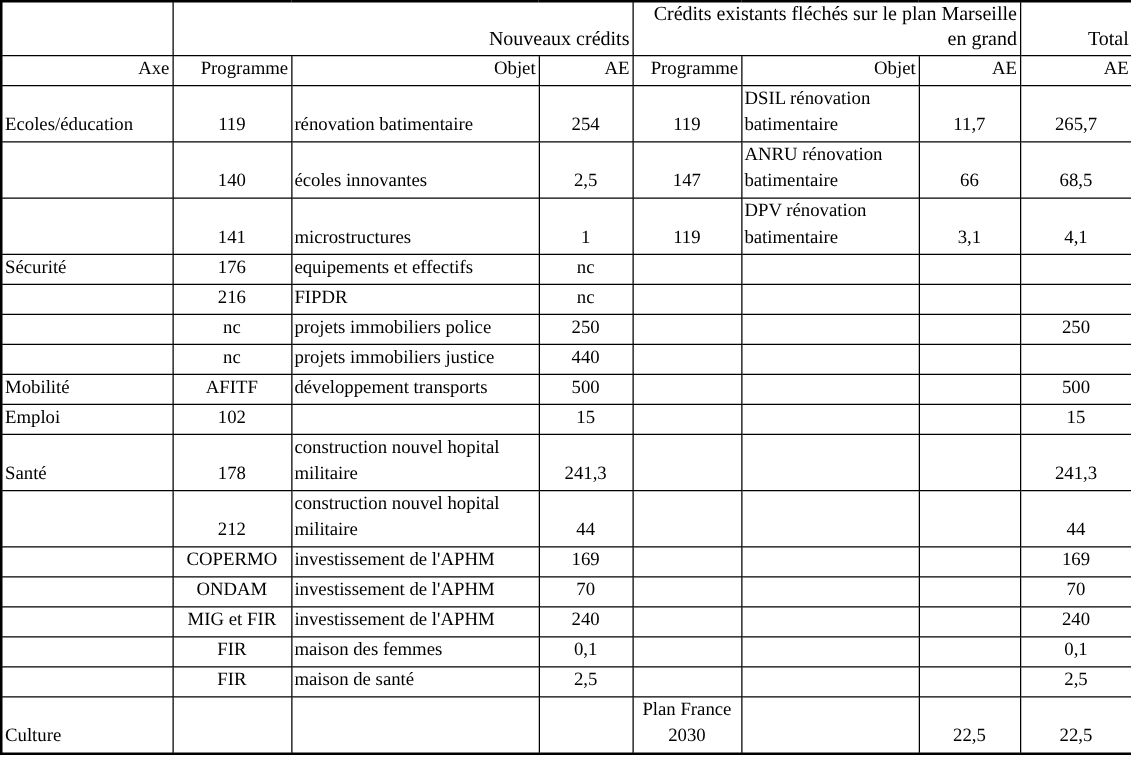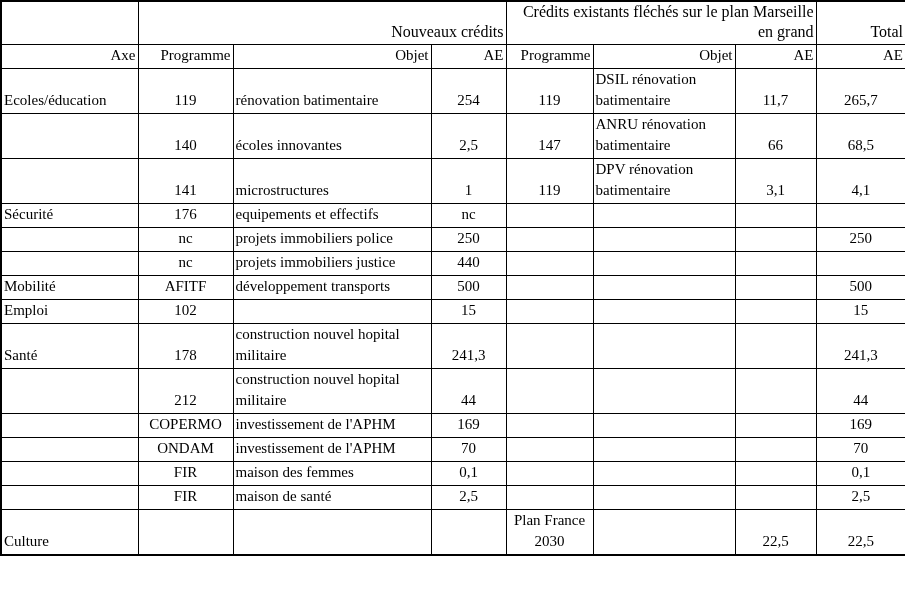--- a/index.html
+++ b/index.html
@@ -111,20 +111,30 @@
         <td class="cell-center">176</td>
         <td class="cell-left">equipements et effectifs</td>
         <td class="cell-center">nc</td>
         <td class="cell-center"></td>
         <td class="cell-left"></td>
         <td class="cell-center"></td>
         <td class="cell-center cell-total"></td>
       </tr>
       <tr>
         <td class="cell-axe"></td>
+        <td class="cell-center">216</td>
+        <td class="cell-left">FIPDR</td>
+        <td class="cell-center">nc</td>
+        <td class="cell-center"></td>
+        <td class="cell-left"></td>
+        <td class="cell-center"></td>
+        <td class="cell-center cell-total"></td>
+      </tr>
+      <tr>
+        <td class="cell-axe"></td>
         <td class="cell-center">nc</td>
         <td class="cell-left">projets immobiliers police</td>
         <td class="cell-center">250</td>
         <td class="cell-center"></td>
         <td class="cell-left"></td>
         <td class="cell-center"></td>
         <td class="cell-center cell-total">250</td>
       </tr>
       <tr>
         <td class="cell-axe"></td>
@@ -188,20 +198,30 @@
       </tr>
       <tr>
         <td class="cell-axe"></td>
         <td class="cell-center">ONDAM</td>
         <td class="cell-left">investissement de l'APHM</td>
         <td class="cell-center">70</td>
         <td class="cell-center"></td>
         <td class="cell-left"></td>
         <td class="cell-center"></td>
         <td class="cell-center cell-total">70</td>
+      </tr>
+      <tr>
+        <td class="cell-axe"></td>
+        <td class="cell-center">MIG et FIR</td>
+        <td class="cell-left">investissement de l'APHM</td>
+        <td class="cell-center">240</td>
+        <td class="cell-center"></td>
+        <td class="cell-left"></td>
+        <td class="cell-center"></td>
+        <td class="cell-center cell-total">240</td>
       </tr>
       <tr>
         <td class="cell-axe"></td>
         <td class="cell-center">FIR</td>
         <td class="cell-left">maison des femmes</td>
         <td class="cell-center">0,1</td>
         <td class="cell-center"></td>
         <td class="cell-left"></td>
         <td class="cell-center"></td>
         <td class="cell-center cell-total">0,1</td>

